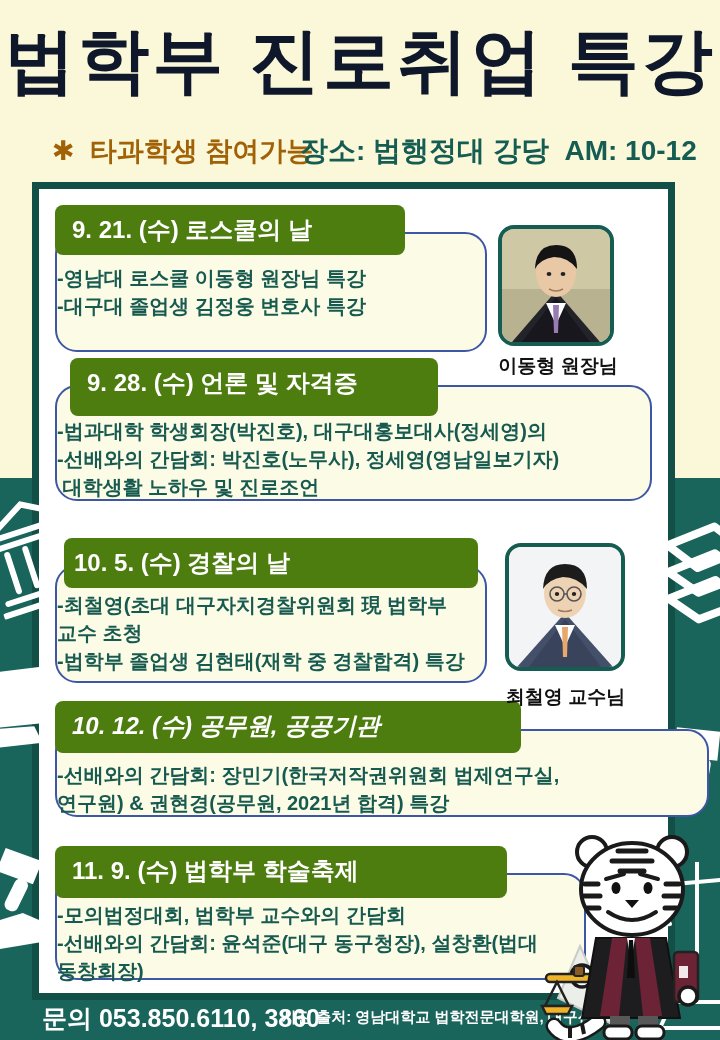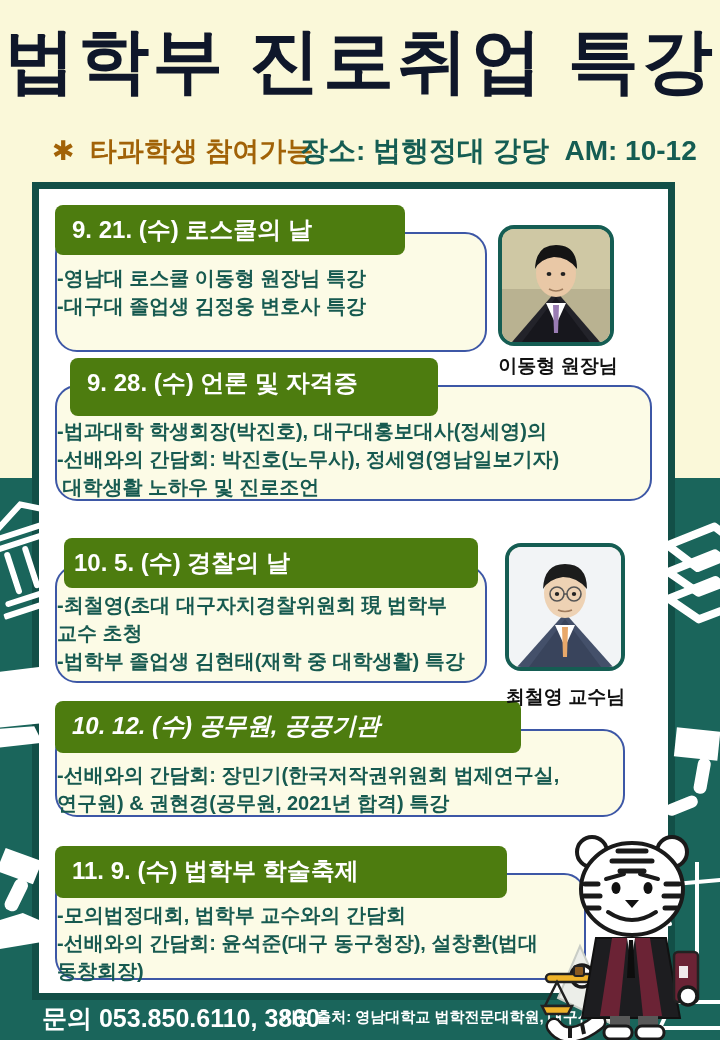--- a/index.html
+++ b/index.html
@@ -47,21 +47,21 @@
     line-height:28px; white-space:pre; 
   }
 
   .b1{ left:55px; top:205px; width:350px; height:50px; }
   .u1{ left:55px; top:232px; width:432px; height:120px; padding-top:30px; }
   .b2{ left:55px; top:358px; width:368px; height:58px;margin-left:15px; }
   .u2{ left:55px; top:385px; width:597px; height:116px; padding-top:30px; }
   .b3{ left:64px; top:538px; width:414px; height:50px;padding-left:10px; }
   .u3{ left:55px; top:565px; width:432px; height:118px; padding-top:24px; }
   .b4{ left:55px; top:701px; width:466px; height:52px;font-style:italic; }
-  .u4{ left:55px; top:729px; width:570px; height:88px;  padding-top:30px; }
+  .u4{ left:55px; top:729px; width:654px; height:88px;  padding-top:30px; }
   .b5{ left:55px; top:846px; width:452px; height:52px; }
   .u5{ left:55px; top:873px; width:531px; height:107px; padding-top:26px; }
 
   
   .photo{
     border:4px solid #155d53; border-radius:16px; overflow:hidden;
     background:#d6d0ae; z-index:5;
   }
   .p1{ left:498px; top:225px; width:116px; height:121px; }
   .p2{ left:505px; top:543px; width:120px; height:128px; }
@@ -161,21 +161,21 @@
   <div class="abs bubble u2">
     <div class="ln">-법과대학 학생회장(박진호), 대구대홍보대사(정세영)의</div>
     <div class="ln">-선배와의 간담회: 박진호(노무사), 정세영(영남일보기자)</div>
     <div class="ln"> 대학생활 노하우 및 진로조언</div>
   </div>
   <div class="abs badge b2">9. 28. (수) 언론 및 자격증</div>
 
   <div class="abs bubble u3">
     <div class="ln">-최철영(초대 대구자치경찰위원회 現 법학부</div>
     <div class="ln">교수 초청</div>
-    <div class="ln">-법학부 졸업생 김현태(재학 중 대학생활) 특강</div>
+    <div class="ln">-법학부 졸업생 김현태(재학 중 경찰합격) 특강</div>
   </div>
   <div class="abs badge b3">10. 5. (수) 경찰의 날</div>
 
   <div class="abs bubble u4">
     <div class="ln">-선배와의 간담회: 장민기(한국저작권위원회 법제연구실,</div>
     <div class="ln">연구원) &amp; 권현경(공무원, 2021년 합격) 특강</div>
   </div>
   <div class="abs badge b4">10. 12. (수) 공무원, 공공기관</div>
 
   <div class="abs bubble u5">

